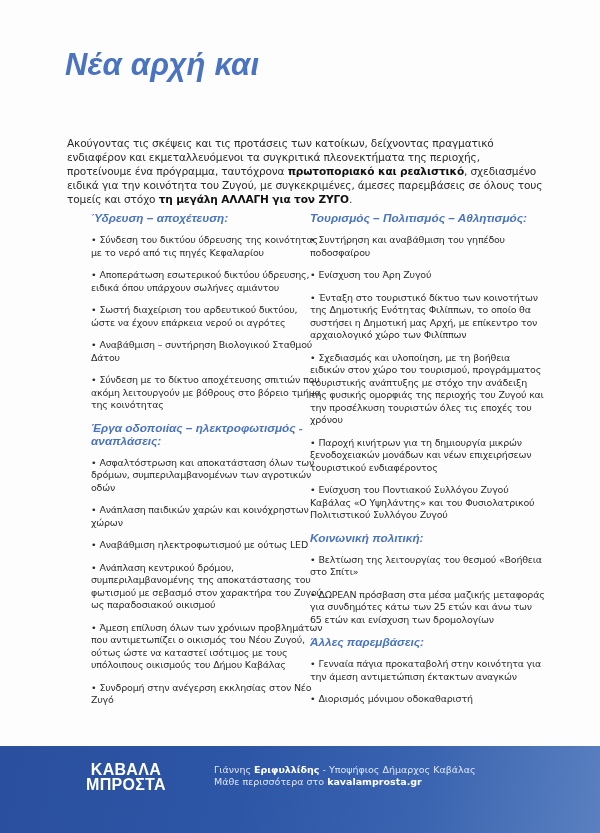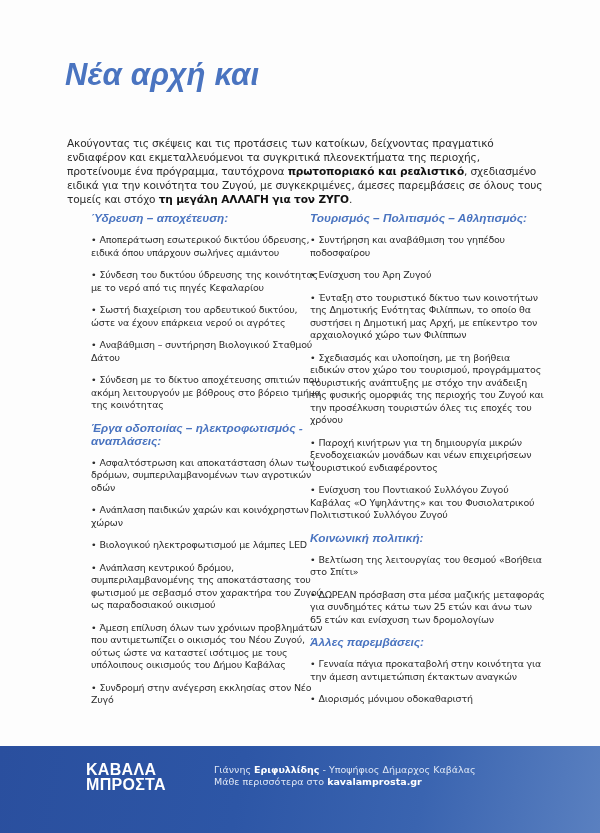--- a/index.html
+++ b/index.html
@@ -3,21 +3,21 @@
   <meta charset="utf-8">
   <style>
     html, body { margin: 0; padding: 0; }
     body {
       width: 600px; height: 833px; position: relative; overflow: hidden;
       background: #fdfdfd;
       font-family: "DejaVu Sans", sans-serif;
       color: #2a2a2a;
     }
     .title {
-      position: absolute; left: 65px; top: 58px;
+      position: absolute; left: 65px; top: 48px;
       font-family: "Liberation Sans", sans-serif;
       font-weight: bold; font-style: italic;
       color: #4a74c0; font-size: 31px; line-height: 34px;
       letter-spacing: 0.2px;
     }
     .title div { white-space: nowrap; }
     .intro {
       position: absolute; left: 67px; top: 136px; width: 480px;
       font-size: 10.6px; line-height: 14px; color: #2a2a2a;
       letter-spacing: -0.15px;
@@ -37,52 +37,52 @@
       margin: 0 0 10px 0; letter-spacing: -0.2px;
     }
     .item .bullet { margin-right: 3px; }
     .footer {
       position: absolute; left: 0; top: 746px; width: 600px; height: 87px;
       background: linear-gradient(100deg, #2a4f9e 0%, #2d56a6 40%, #3a64b0 70%, #5a80c0 100%);
     }
     .logo {
       position: absolute; left: 86px; top: 16px;
       font-family: "Liberation Sans", sans-serif; font-weight: bold;
-      color: #ffffff; font-size: 16px; line-height: 15px; text-align: left;
+      color: #ffffff; font-size: 16px; line-height: 15px; text-align: center;
       letter-spacing: 0.3px;
     }
     .footer-text {
       position: absolute; left: 214px; top: 18px;
       font-size: 9.5px; line-height: 12px; color: #dfe7f5;
     }
     .footer-text b { color: #ffffff; font-weight: bold; }
   </style>
 </head>
 <body>
 
 <div class="title">
   <div>Νέα αρχή και</div>
 </div>
 
 <div class="intro"><span>Ακούγοντας τις σκέψεις και τις προτάσεις των κατοίκων, δείχνοντας πραγματικό ενδιαφέρον και εκμεταλλευόμενοι τα συγκριτικά πλεονεκτήματα της περιοχής, προτείνουμε ένα πρόγραμμα, ταυτόχρονα </span><b>πρωτοποριακό και ρεαλιστικό</b><span>, σχεδιασμένο ειδικά για την κοινότητα του Ζυγού, με συγκεκριμένες, άμεσες παρεμβάσεις σε όλους τους τομείς και στόχο </span><b>τη μεγάλη ΑΛΛΑΓΗ για τον ΖΥΓΟ</b><span>.</span></div>
 
 <div class="col left">
   <div>
     <div class="section-title">Ύδρευση – αποχέτευση:</div>
+    <div class="item"><span class="bullet">•</span><span>Σύνδεση του δικτύου ύδρευσης της κοινότητας με το νερό από τις πηγές Κεφαλαρίου</span></div>
     <div class="item"><span class="bullet">•</span><span>Αποπεράτωση εσωτερικού δικτύου ύδρευσης, ειδικά όπου υπάρχουν σωλήνες αμιάντου</span></div>
-    <div class="item"><span class="bullet">•</span><span>Σύνδεση του δικτύου ύδρευσης της κοινότητας με το νερό από τις πηγές Κεφαλαρίου</span></div>
     <div class="item"><span class="bullet">•</span><span>Σωστή διαχείριση του αρδευτικού δικτύου, ώστε να έχουν επάρκεια νερού οι αγρότες</span></div>
     <div class="item"><span class="bullet">•</span><span>Αναβάθμιση – συντήρηση Βιολογικού Σταθμού Δάτου</span></div>
     <div class="item"><span class="bullet">•</span><span>Σύνδεση με το δίκτυο αποχέτευσης σπιτιών που ακόμη λειτουργούν με βόθρους στο βόρειο τμήμα της κοινότητας</span></div>
   </div>
   <div>
     <div class="section-title">Έργα οδοποιίας – ηλεκτροφωτισμός - αναπλάσεις:</div>
     <div class="item"><span class="bullet">•</span><span>Ασφαλτόστρωση και αποκατάσταση όλων των δρόμων, συμπεριλαμβανομένων των αγροτικών οδών</span></div>
     <div class="item"><span class="bullet">•</span><span>Ανάπλαση παιδικών χαρών και κοινόχρηστων χώρων</span></div>
-    <div class="item"><span class="bullet">•</span><span>Βιολογικού ηλεκτροφωτισμού με λάμπες LED</span></div>
+    <div class="item"><span class="bullet">•</span><span>Αναβάθμιση ηλεκτροφωτισμού με ούτως LED</span></div>
     <div class="item"><span class="bullet">•</span><span>Ανάπλαση κεντρικού δρόμου, συμπεριλαμβανομένης της αποκατάστασης του φωτισμού με σεβασμό στον χαρακτήρα του Ζυγού ως παραδοσιακού οικισμού</span></div>
     <div class="item"><span class="bullet">•</span><span>Άμεση επίλυση όλων των χρόνιων προβλημάτων που αντιμετωπίζει ο οικισμός του Νέου Ζυγού, ούτως ώστε να καταστεί ισότιμος με τους υπόλοιπους οικισμούς του Δήμου Καβάλας</span></div>
     <div class="item"><span class="bullet">•</span><span>Συνδρομή στην ανέγερση εκκλησίας στον Νέο Ζυγό</span></div>
   </div>
 </div>
 
 <div class="col right">
   <div>
     <div class="section-title">Τουρισμός – Πολιτισμός – Αθλητισμός:</div>
     <div class="item"><span class="bullet">•</span><span>Συντήρηση και αναβάθμιση του γηπέδου ποδοσφαίρου</span></div>

